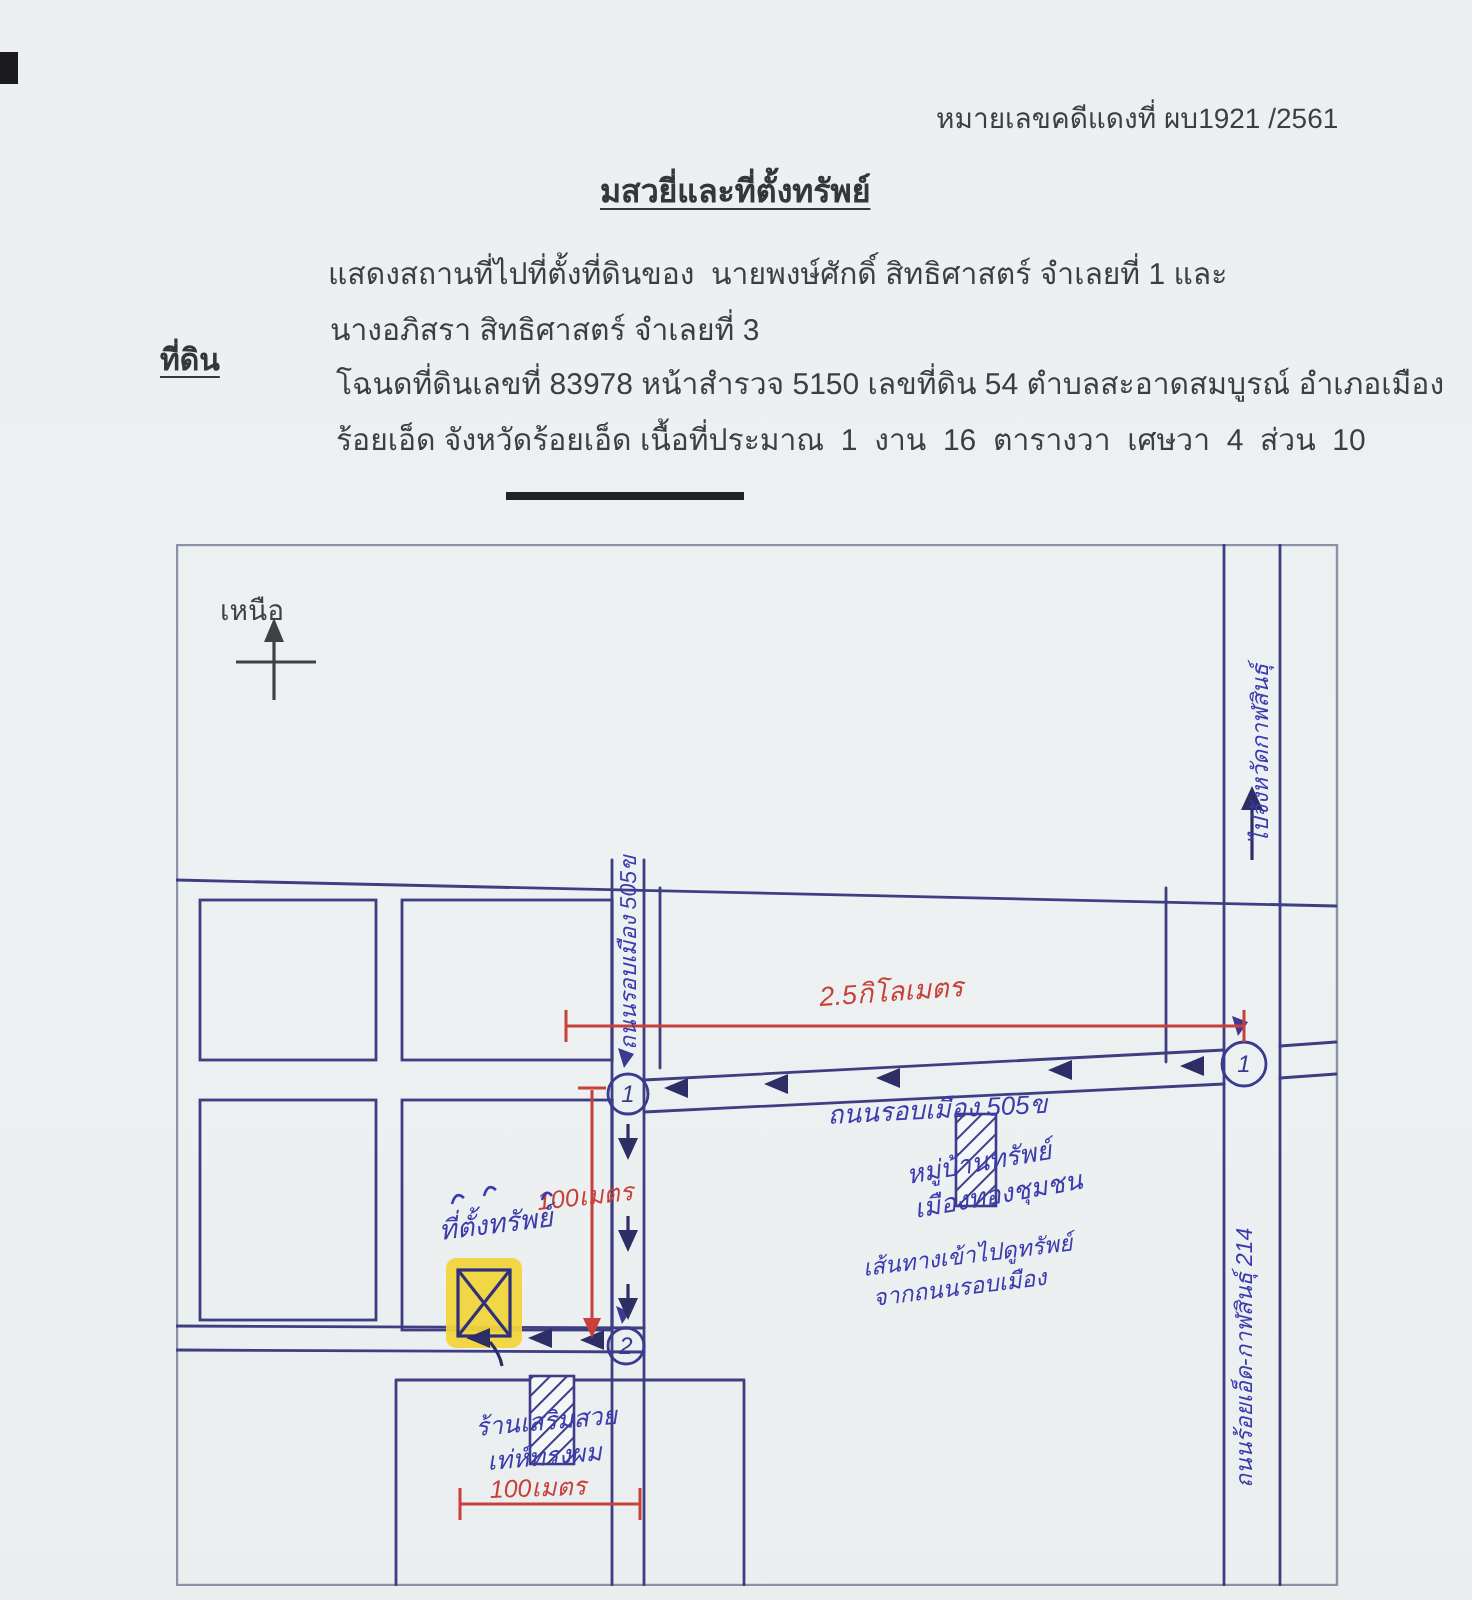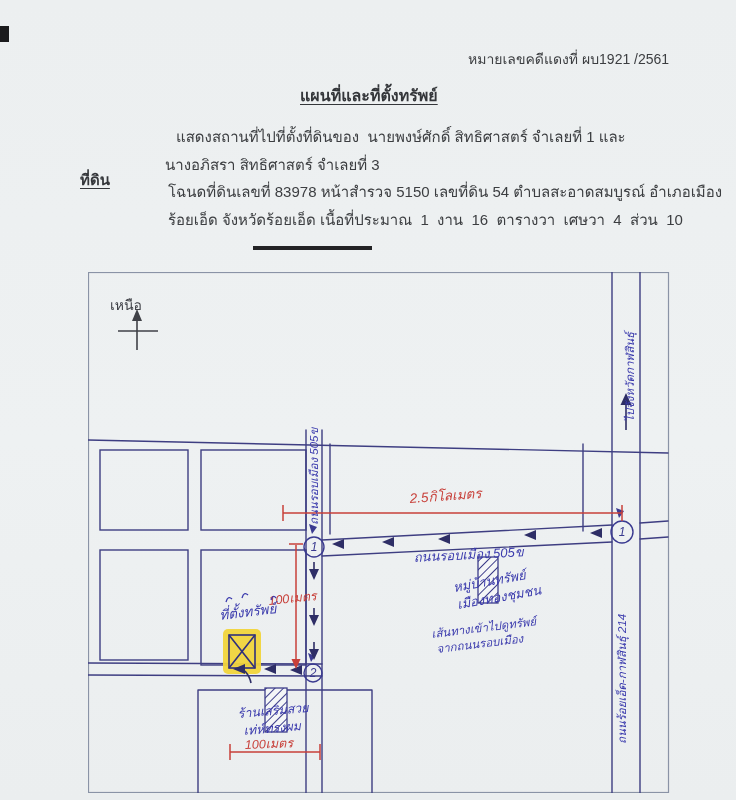--- a/index.html
+++ b/index.html
@@ -16,23 +16,23 @@
 </style>
 </head>
 <body>
 
 <div class="page">
 
   <div class="abs corner-mark"></div>
 
   <div class="abs printed" style="left:468px;top:48px;font-size:14px;">หมายเลขคดีแดงที่ ผบ1921 /2561</div>
 
-  <div class="abs title" style="left:300px;top:83px;">แผนที่และที่ตั้งทรัพย์</div>
+  <div class="abs title" style="left:300px;top:83px;">มสวยี่และที่ตั้งทรัพย์</div>
 
-  <div class="abs printed" style="left:176px;top:125px;">แสดงสถานที่ไปที่ตั้งที่ดินของ  นายพงษ์ศักดิ์ สิทธิศาสตร์ จำเลยที่ 1 และ</div>
+  <div class="abs printed" style="left:164px;top:125px;">แสดงสถานที่ไปที่ตั้งที่ดินของ  นายพงษ์ศักดิ์ สิทธิศาสตร์ จำเลยที่ 1 และ</div>
   <div class="abs printed" style="left:165px;top:153px;text-align:right;">นางอภิสรา สิทธิศาสตร์ จำเลยที่ 3</div>
 
   <div class="abs label-u" style="left:80px;top:168px;">ที่ดิน</div>
   <div class="abs printed" style="left:168px;top:180px;text-align:center;">โฉนดที่ดินเลขที่ 83978 หน้าสำรวจ 5150 เลขที่ดิน 54 ตำบลสะอาดสมบูรณ์ อำเภอเมือง</div>
   <div class="abs printed" style="left:168px;top:208px;">ร้อยเอ็ด จังหวัดร้อยเอ็ด เนื้อที่ประมาณ  1  งาน  16  ตารางวา  เศษวา  4  ส่วน  10</div>
 
   <div class="abs divider"></div>
 
   <svg class="abs" style="left:88px;top:272px;" width="582" height="521" viewBox="0 0 582 521">
     <defs>

